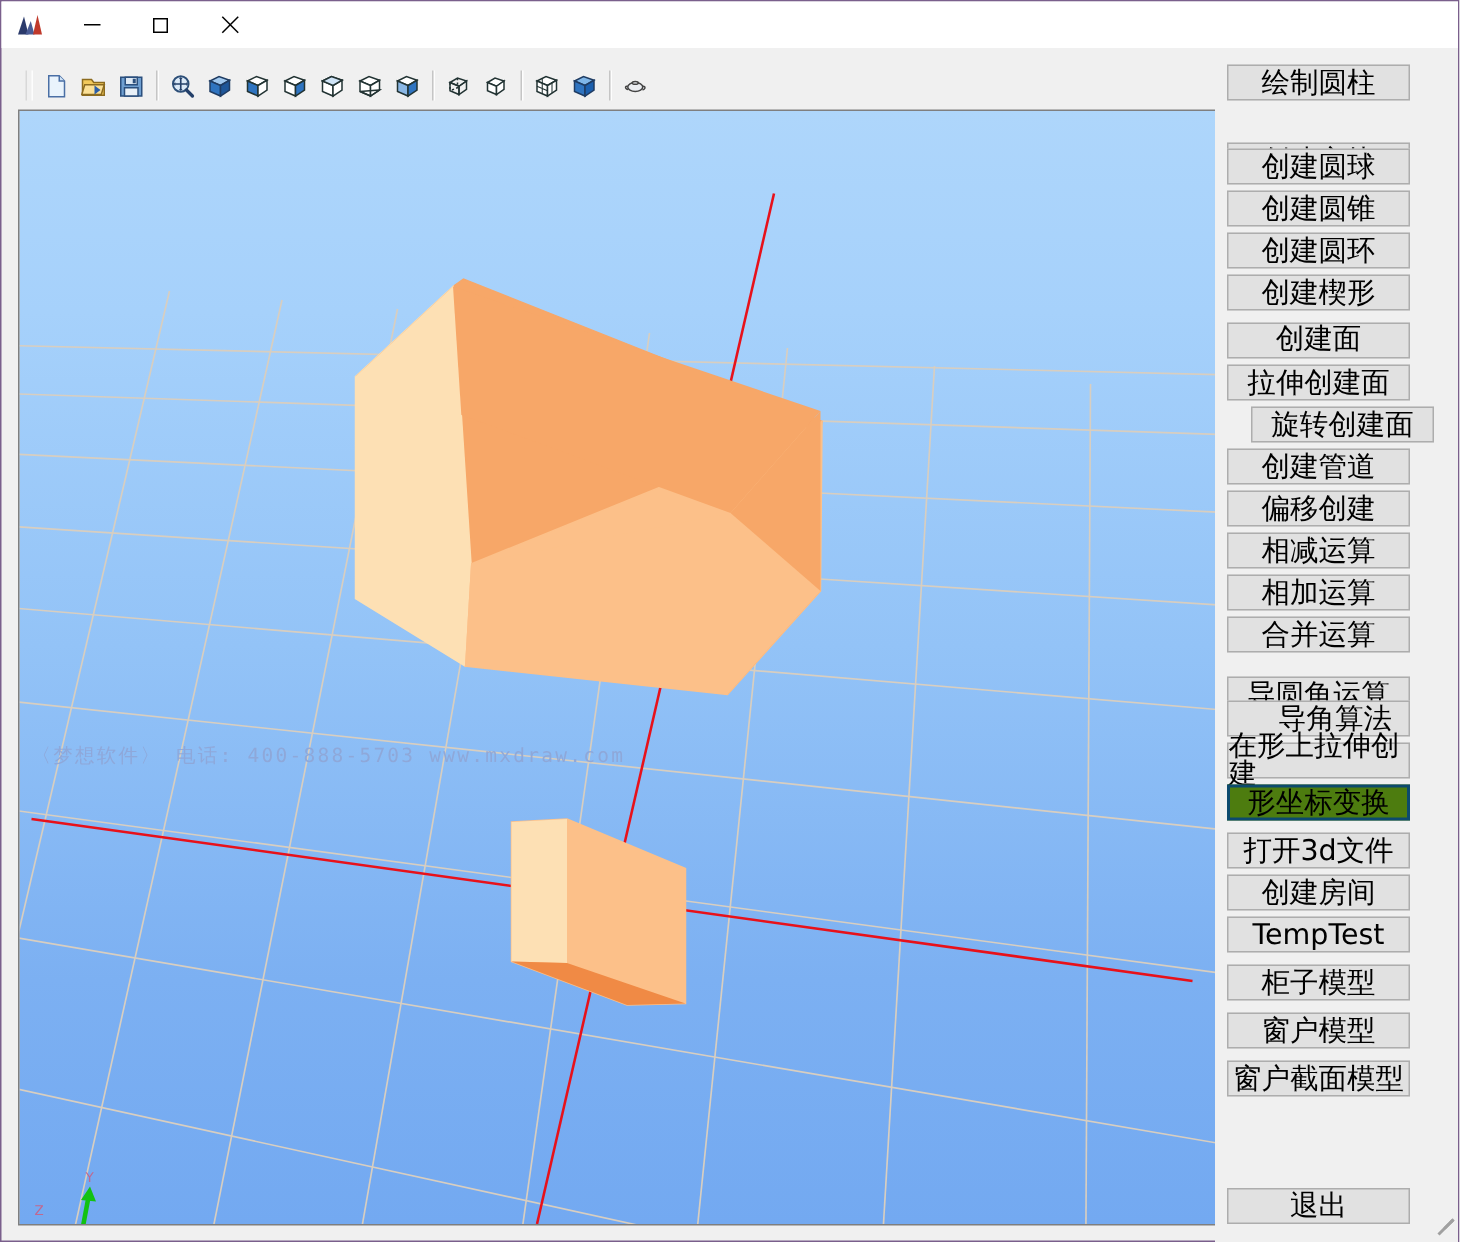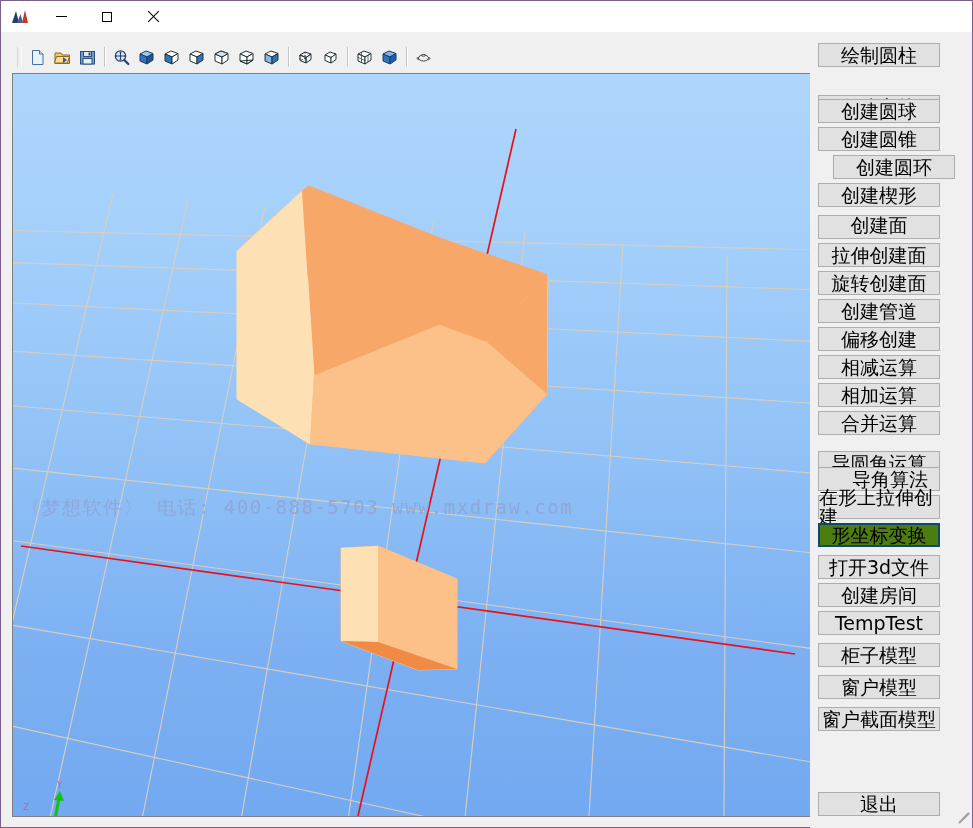--- a/index.html
+++ b/index.html
@@ -86,21 +86,21 @@
     border: 1px solid #7f7f7f;
     box-sizing: border-box;
     overflow: hidden;
     background: linear-gradient(to bottom, #aed6fb 0%, #a6d1fb 18%, #93c3f7 48%, #7cb0f2 78%, #73a9f1 100%);
   }
   .viewport-inner { position: absolute; inset: 0; }
   .vp-svg { position: absolute; left: 0; top: 0; display: block; }
   .watermark {
     position: absolute; left: 8px; top: 421px;
     font-family: "DejaVu Sans Mono", monospace;
-    font-size: 19px;
+    font-size: 13px;
     color: #8fa7d8;
     white-space: nowrap;
     letter-spacing: 1.5px;
     opacity: .95;
   }
 
   
   .side-panel {
     position: absolute; right: 0; top: 31px;
     width: 162px; height: 796px;
@@ -424,25 +424,25 @@
 
       <div class="watermark">〈梦想软件〉 电话: 400-888-5703 www.mxdraw.com</div>
     </div>
   </div>
 
   <div class="side-panel">
       <div class="btn" style="top: 11px;">绘制圆柱</div>
       <div class="btn" style="top: 39px; margin-top: 24px;">创建方块</div>
       <div class="btn" style="top: 67px;">创建圆球</div>
       <div class="btn" style="top: 95px;">创建圆锥</div>
-      <div class="btn" style="top: 123px; margin-left: 15px;">创建圆环</div>
+      <div class="btn" style="top: 123px;">创建圆环</div>
       <div class="btn" style="top: 151px;">创建楔形</div>
       <div class="btn" style="top: 183px; font-family: Liberation Mono, monospace;">创建面</div>
       <div class="btn" style="top: 211px;">拉伸创建面</div>
-      <div class="btn" style="top: 239px;">旋转创建面</div>
+      <div class="btn" style="top: 239px; margin-left: 16px;">旋转创建面</div>
       <div class="btn" style="top: 267px;">创建管道</div>
       <div class="btn" style="top: 295px;">偏移创建</div>
       <div class="btn" style="top: 323px;">相减运算</div>
       <div class="btn" style="top: 351px;">相加运算</div>
       <div class="btn" style="top: 379px;">合并运算</div>
       <div class="btn" style="top: 407px; margin-top: 12px;">导圆角运算</div>
       <div class="btn" style="top: 435px; padding-left: 22px;">导角算法</div>
       <div class="btn" style="top: 463px;">在形上拉伸创建</div>
       <div class="btn focused" style="top: 491px;">形坐标变换</div>
       <div class="btn" style="top: 523px;">打开3d文件</div>

